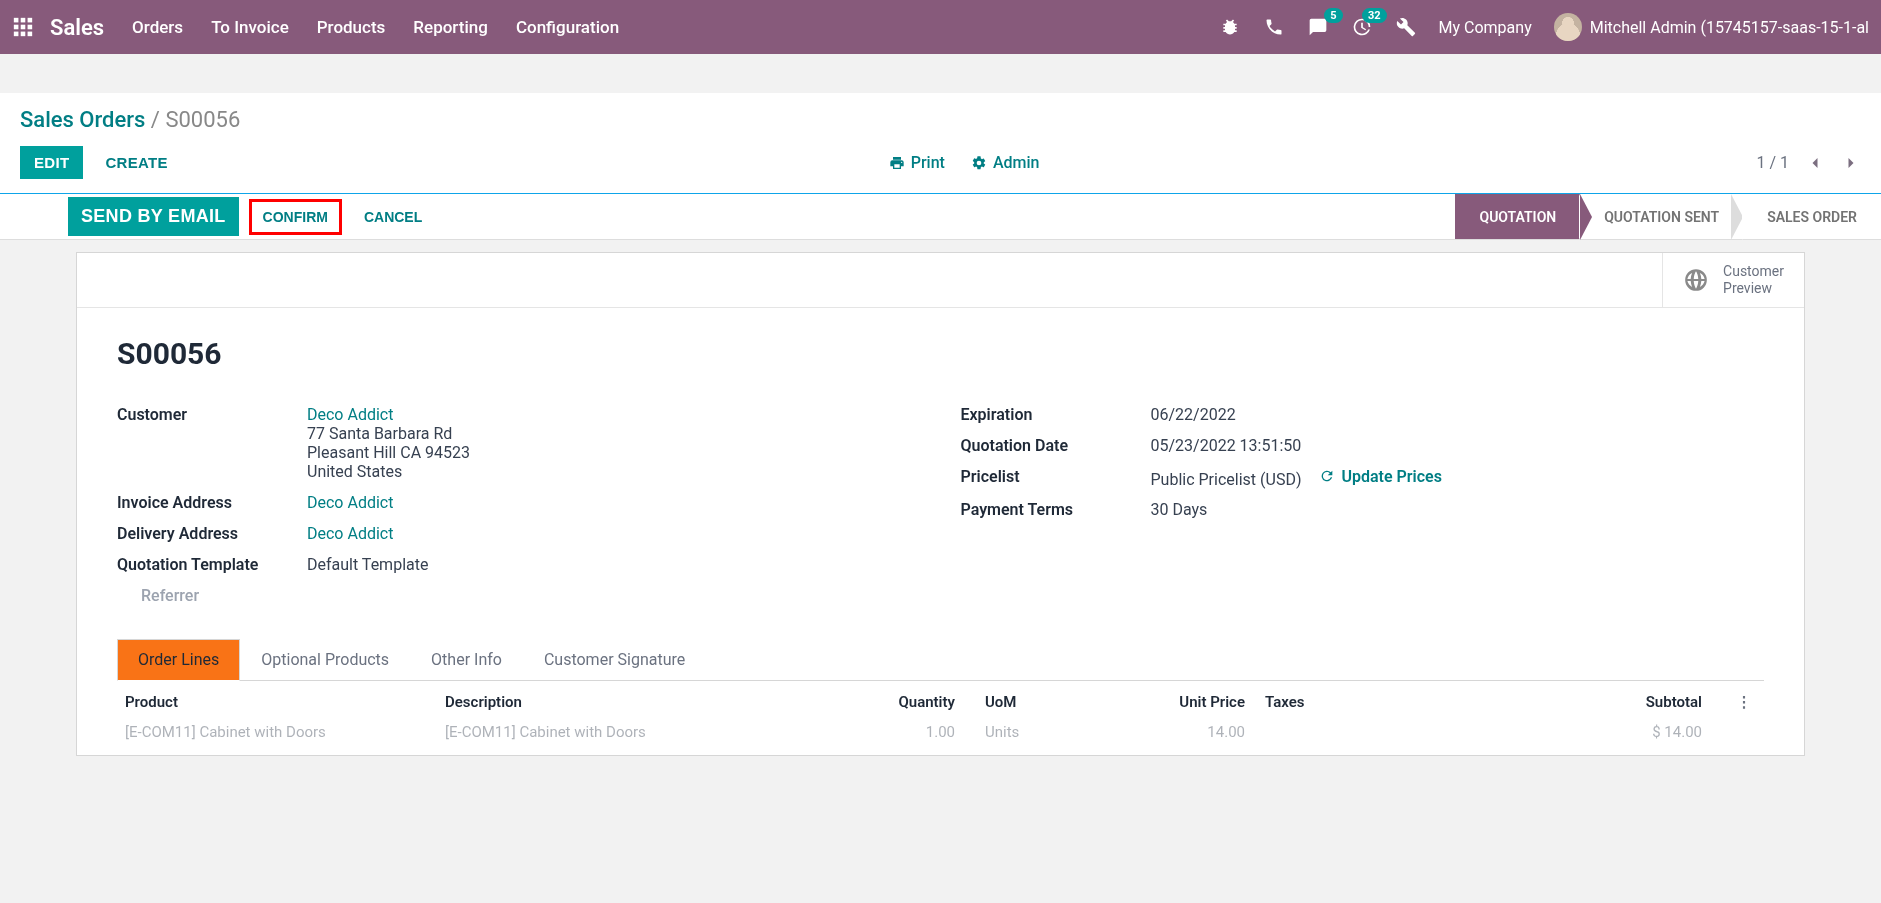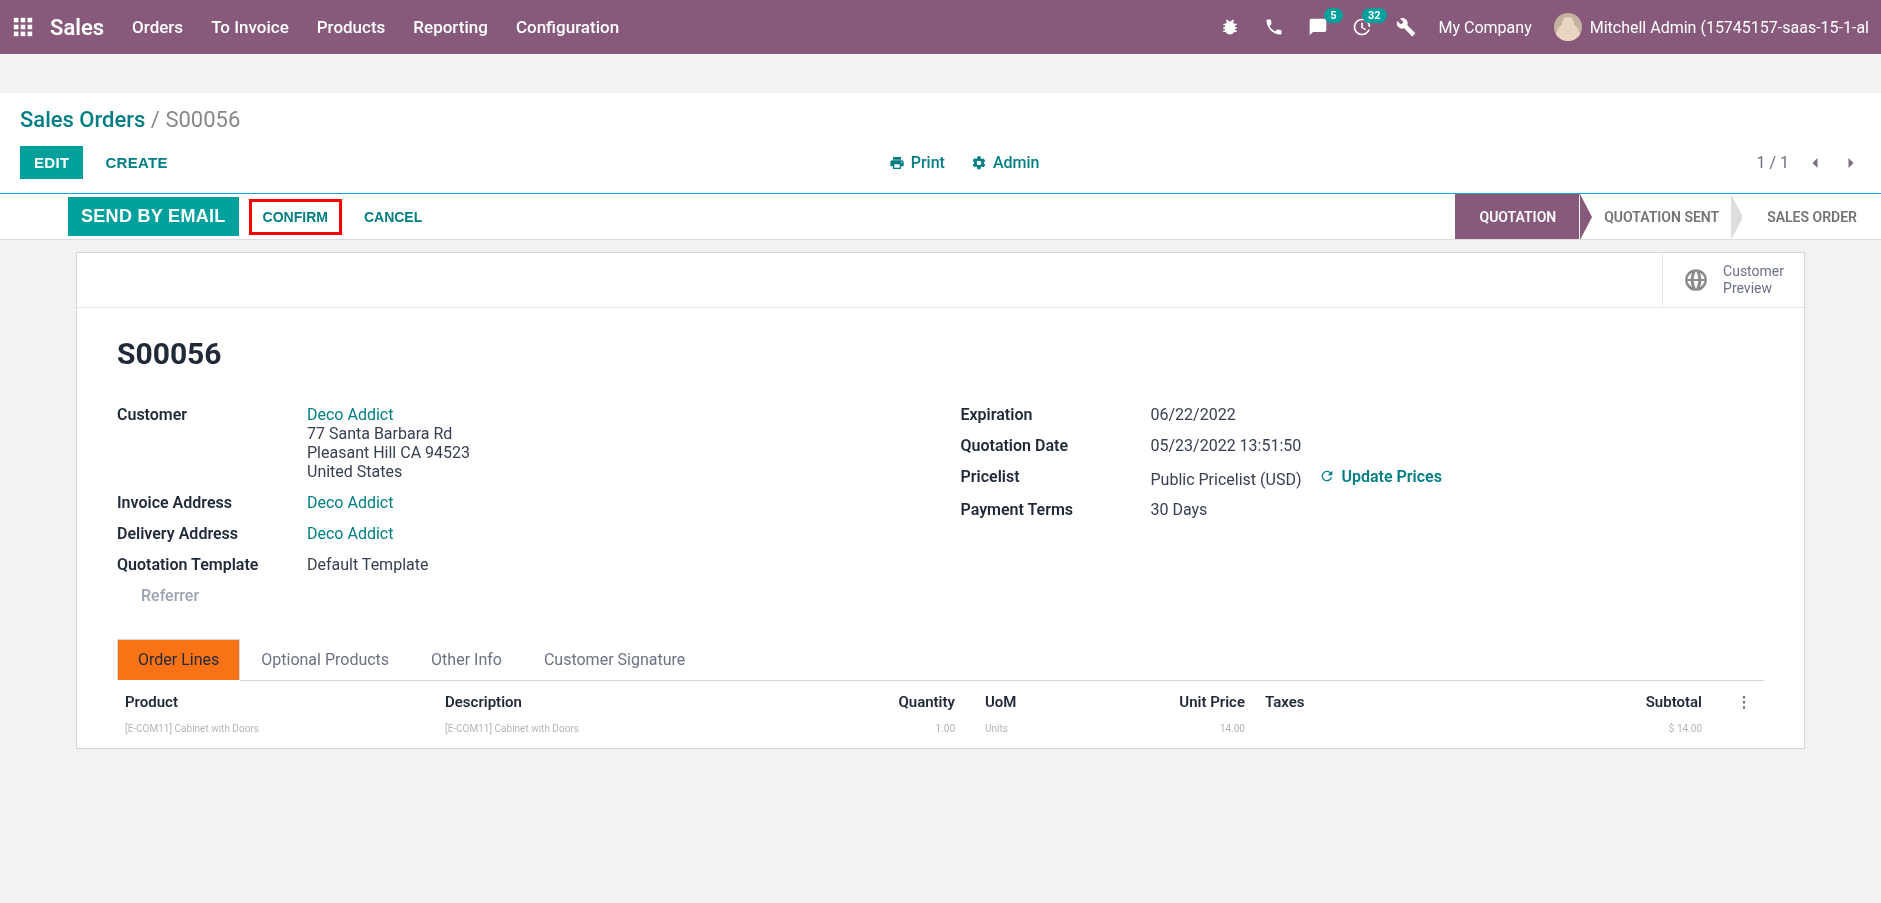--- a/index.html
+++ b/index.html
@@ -101,21 +101,21 @@
 .tab.active { border:1px solid #d6d6d6; border-bottom:1px solid #fff; color:#1f2937; margin-bottom:-1px; background:#f97316;}
 .table-head { display:flex; padding:12px 8px 6px; font-size:15px; font-weight:600; color:#1f2937; align-items:center;}
 .th-product { flex: 0 0 320px; }
 .th-desc { flex: 0 0 380px; }
 .th-qty { flex: 0 0 160px; text-align:right; padding-right:30px;}
 .th-uom { flex: 0 0 130px; }
 .th-price { flex: 0 0 130px; text-align:right;}
 .th-taxes { flex: 0 0 150px; padding-left:20px;}
 .th-subtotal { flex:1; text-align:right; padding-right:30px;}
 .th-kebab { width:24px; text-align:center; color:#6b7280;}
-.table-row { display:flex; padding:6px 8px; font-size:10px; color:#374151; align-items:center; opacity:0.4;}
+.table-row { display:flex; padding:6px 8px; font-size:15px; color:#374151; align-items:center; opacity:0.4;}
 </style>
 </head>
 <body>
 
 <div class="top-nav">
   <span class="apps-icon">
     <svg viewBox="0 0 24 24" width="22" height="22">
         <rect x="2" y="2" width="5" height="5" fill="#fff"></rect>
         <rect x="9.5" y="2" width="5" height="5" fill="#fff"></rect>
         <rect x="17" y="2" width="5" height="5" fill="#fff"></rect>

